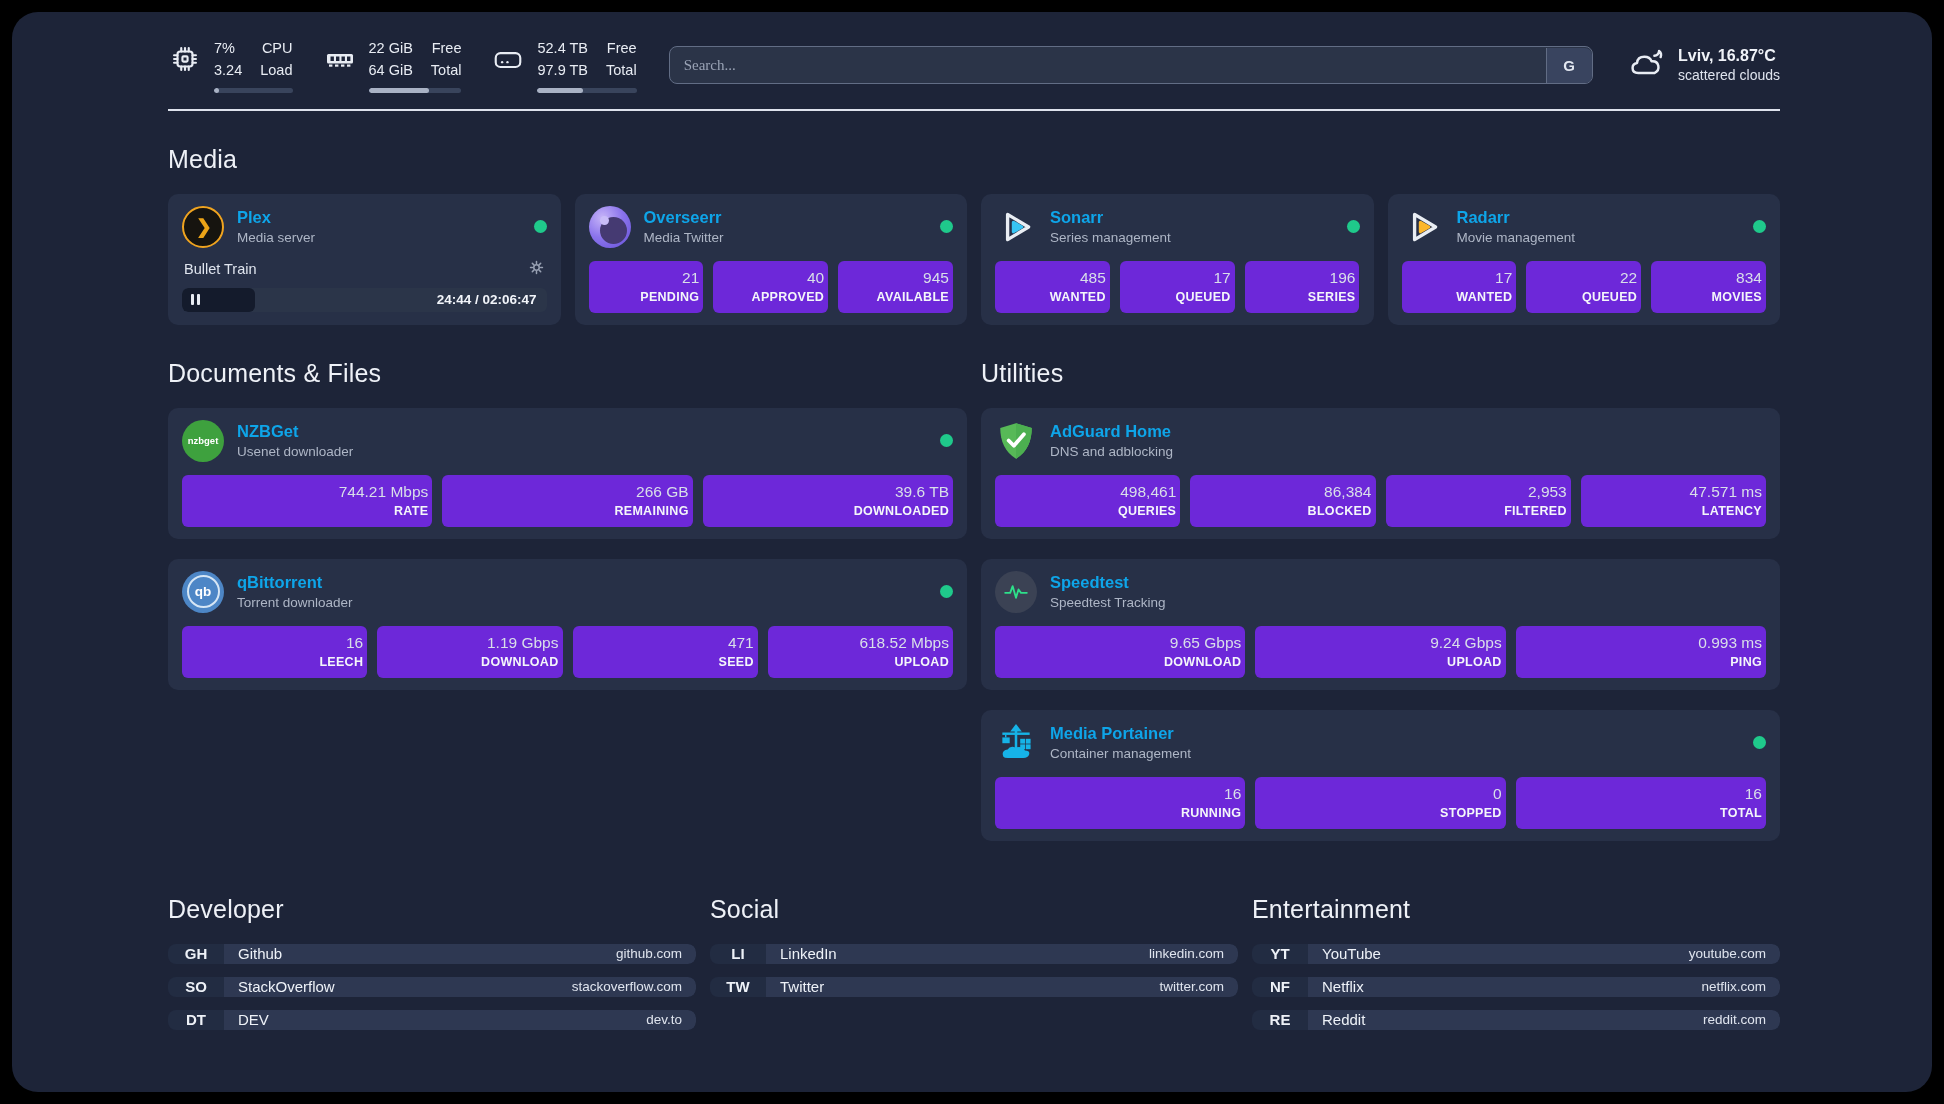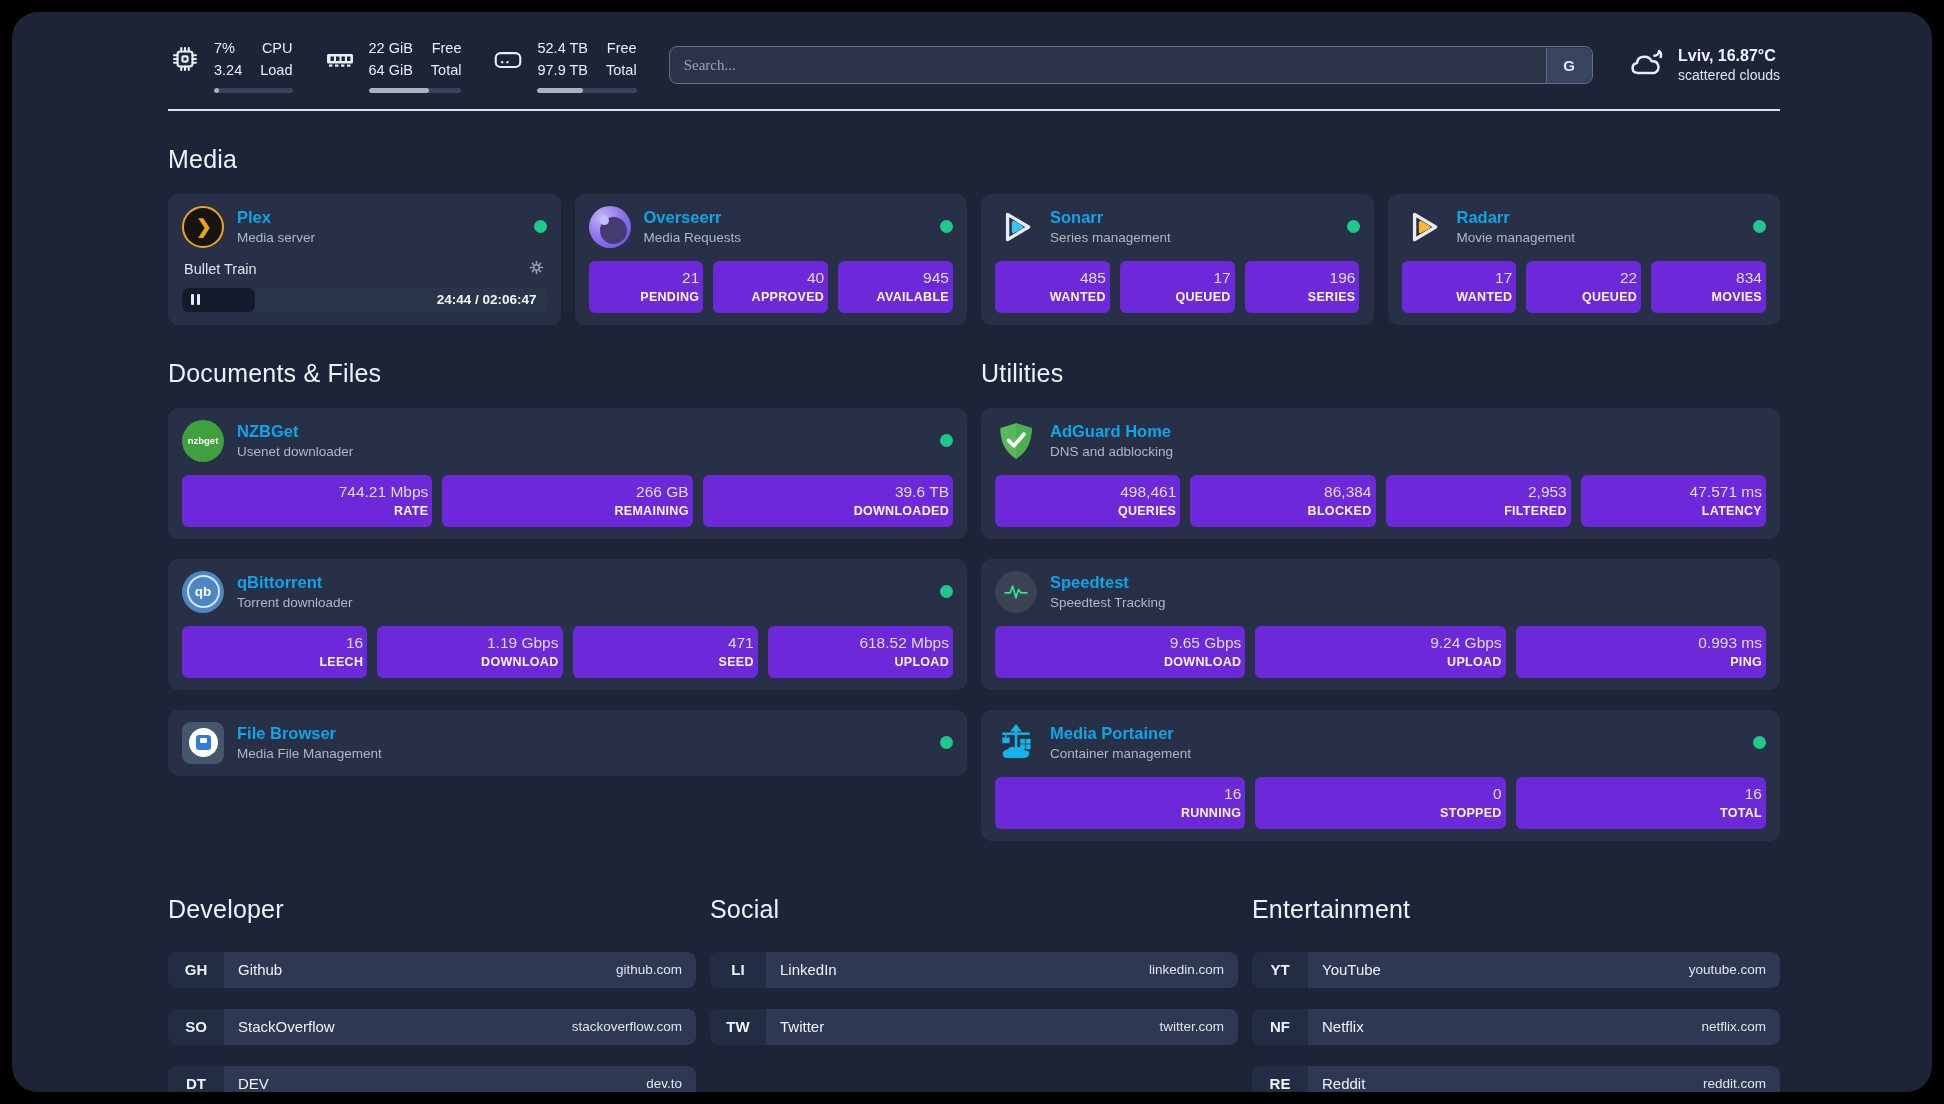--- a/index.html
+++ b/index.html
@@ -61,21 +61,21 @@
   .pause { display:flex; gap:3px; background:none; border:none; cursor:pointer; padding:0; }
   .pause span { width:3.2px; height:11px; background:#e8ecf3; border-radius:1px; display:block; }
   .player-time { position:absolute; right:10px; top:0; bottom:0; display:flex; align-items:center;
     font-weight:700; font-size:13.5px; color:#f2f5fa; }
 
   .twocol { display:grid; grid-template-columns:1fr 1fr; gap:14px; margin-top:34px; }
   .col-cards { margin-top:20px; display:flex; flex-direction:column; gap:20px; }
 
   .bottom { display:grid; grid-template-columns:repeat(3,1fr); gap:14px; margin-top:54px; }
   .bm-list { margin-top:20px; display:flex; flex-direction:column; gap:13px; }
-  .bm-row { display:flex; height:36px; border-radius:8px; overflow:hidden; cursor:pointer;margin-top:8px; }
+  .bm-row { display:flex; height:20px; border-radius:8px; overflow:hidden; cursor:pointer; }
   .bm-abbr { width:56px; flex:none; background:#222c42; display:flex; align-items:center; justify-content:center;
     font-size:15px; font-weight:600; color:#edf1f7; }
   .bm-body { flex:1; background:#2e3852; display:flex; align-items:center; justify-content:space-between;
     padding:0 14px; border-radius:0 8px 8px 0; }
   .bm-name { font-size:15px; color:#eef2f8; }
   .bm-url { font-size:13.5px; color:#dfe4ee; }
 
   
   .appicon { width:42px; height:42px; flex:none; display:flex; align-items:center; justify-content:center; }
   .circle { border-radius:50%; width:42px; height:42px; display:flex; align-items:center; justify-content:center; }
@@ -243,21 +243,21 @@
         </div>
 
         <div class="card">
           <div class="card-head">
             <div class="appicon circle ovs-ic">
               <span class="iris"></span>
                 <span class="glint"></span>
             </div>
             <div class="app-texts">
               <span class="app-name">Overseerr</span>
-              <span class="app-sub">Media Requests</span>
+              <span class="app-sub">Media Twitter</span>
             </div>
             <span class="dot"></span>
           </div>
           <div class="stats">
             <div class="stat">
               <div class="stat-value">21</div>
               <div class="stat-label">PENDING</div>
             </div>
             <div class="stat">
               <div class="stat-value">40</div>
@@ -390,34 +390,20 @@
                 <div class="stat-value">471</div>
                 <div class="stat-label">SEED</div>
               </div>
               <div class="stat">
                 <div class="stat-value">618.52 Mbps</div>
                 <div class="stat-label">UPLOAD</div>
               </div>
             </div>
           </div>
 
-          <div class="card">
-            <div class="card-head">
-              <div class="fb-ic">
-                <span class="inner">
-                    <span class="fb-glyph"></span>
-                  </span>
-              </div>
-              <div class="app-texts">
-                <span class="app-name">File Browser</span>
-                <span class="app-sub">Media File Management</span>
-              </div>
-              <span class="dot"></span>
-            </div>
-          </div>
         </div>
       </div>
 
       <div>
         <div class="sec-title">Utilities</div>
         <div class="col-cards">
 
           <div class="card">
             <div class="card-head">
               <div class="appicon">

